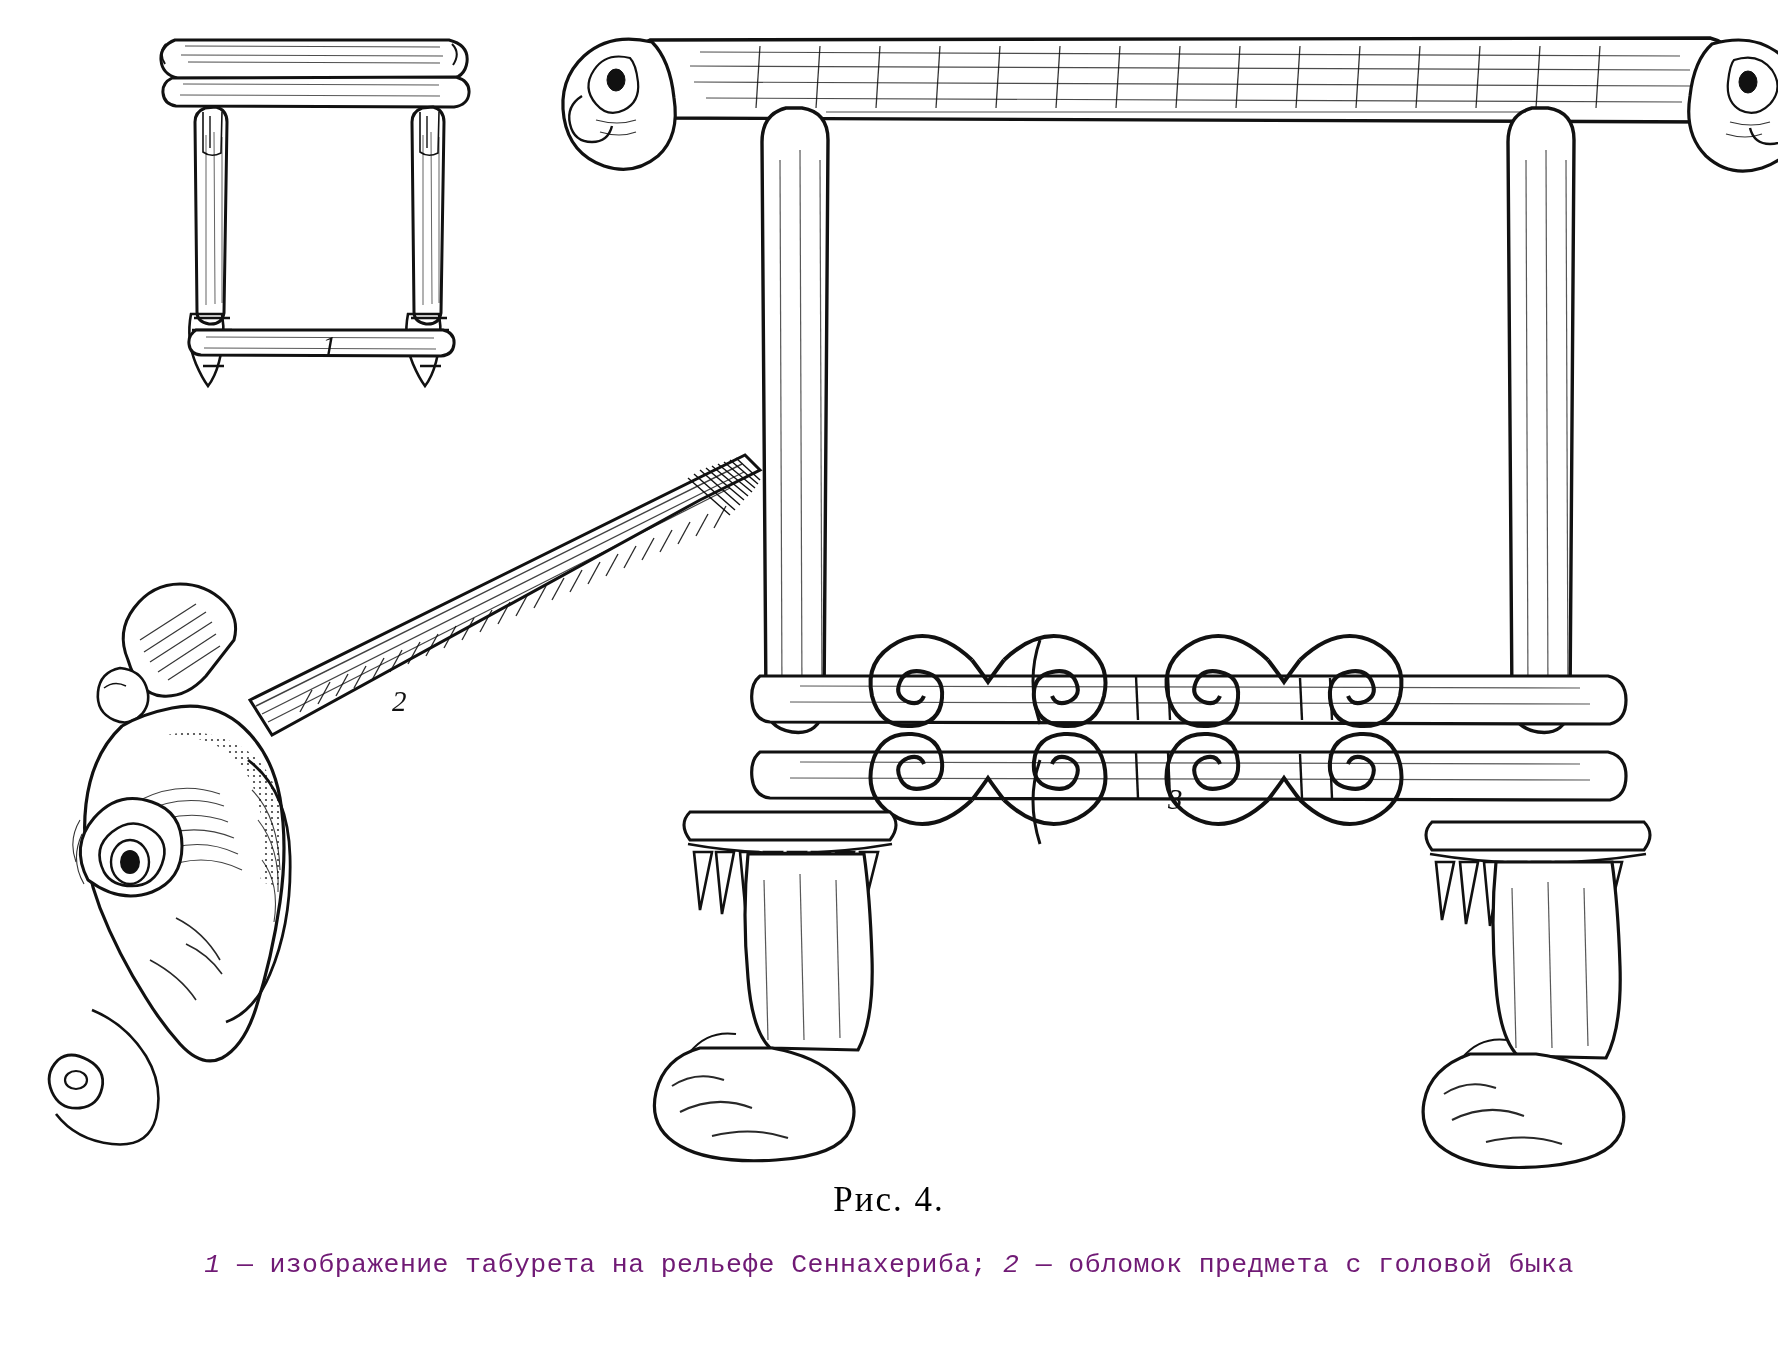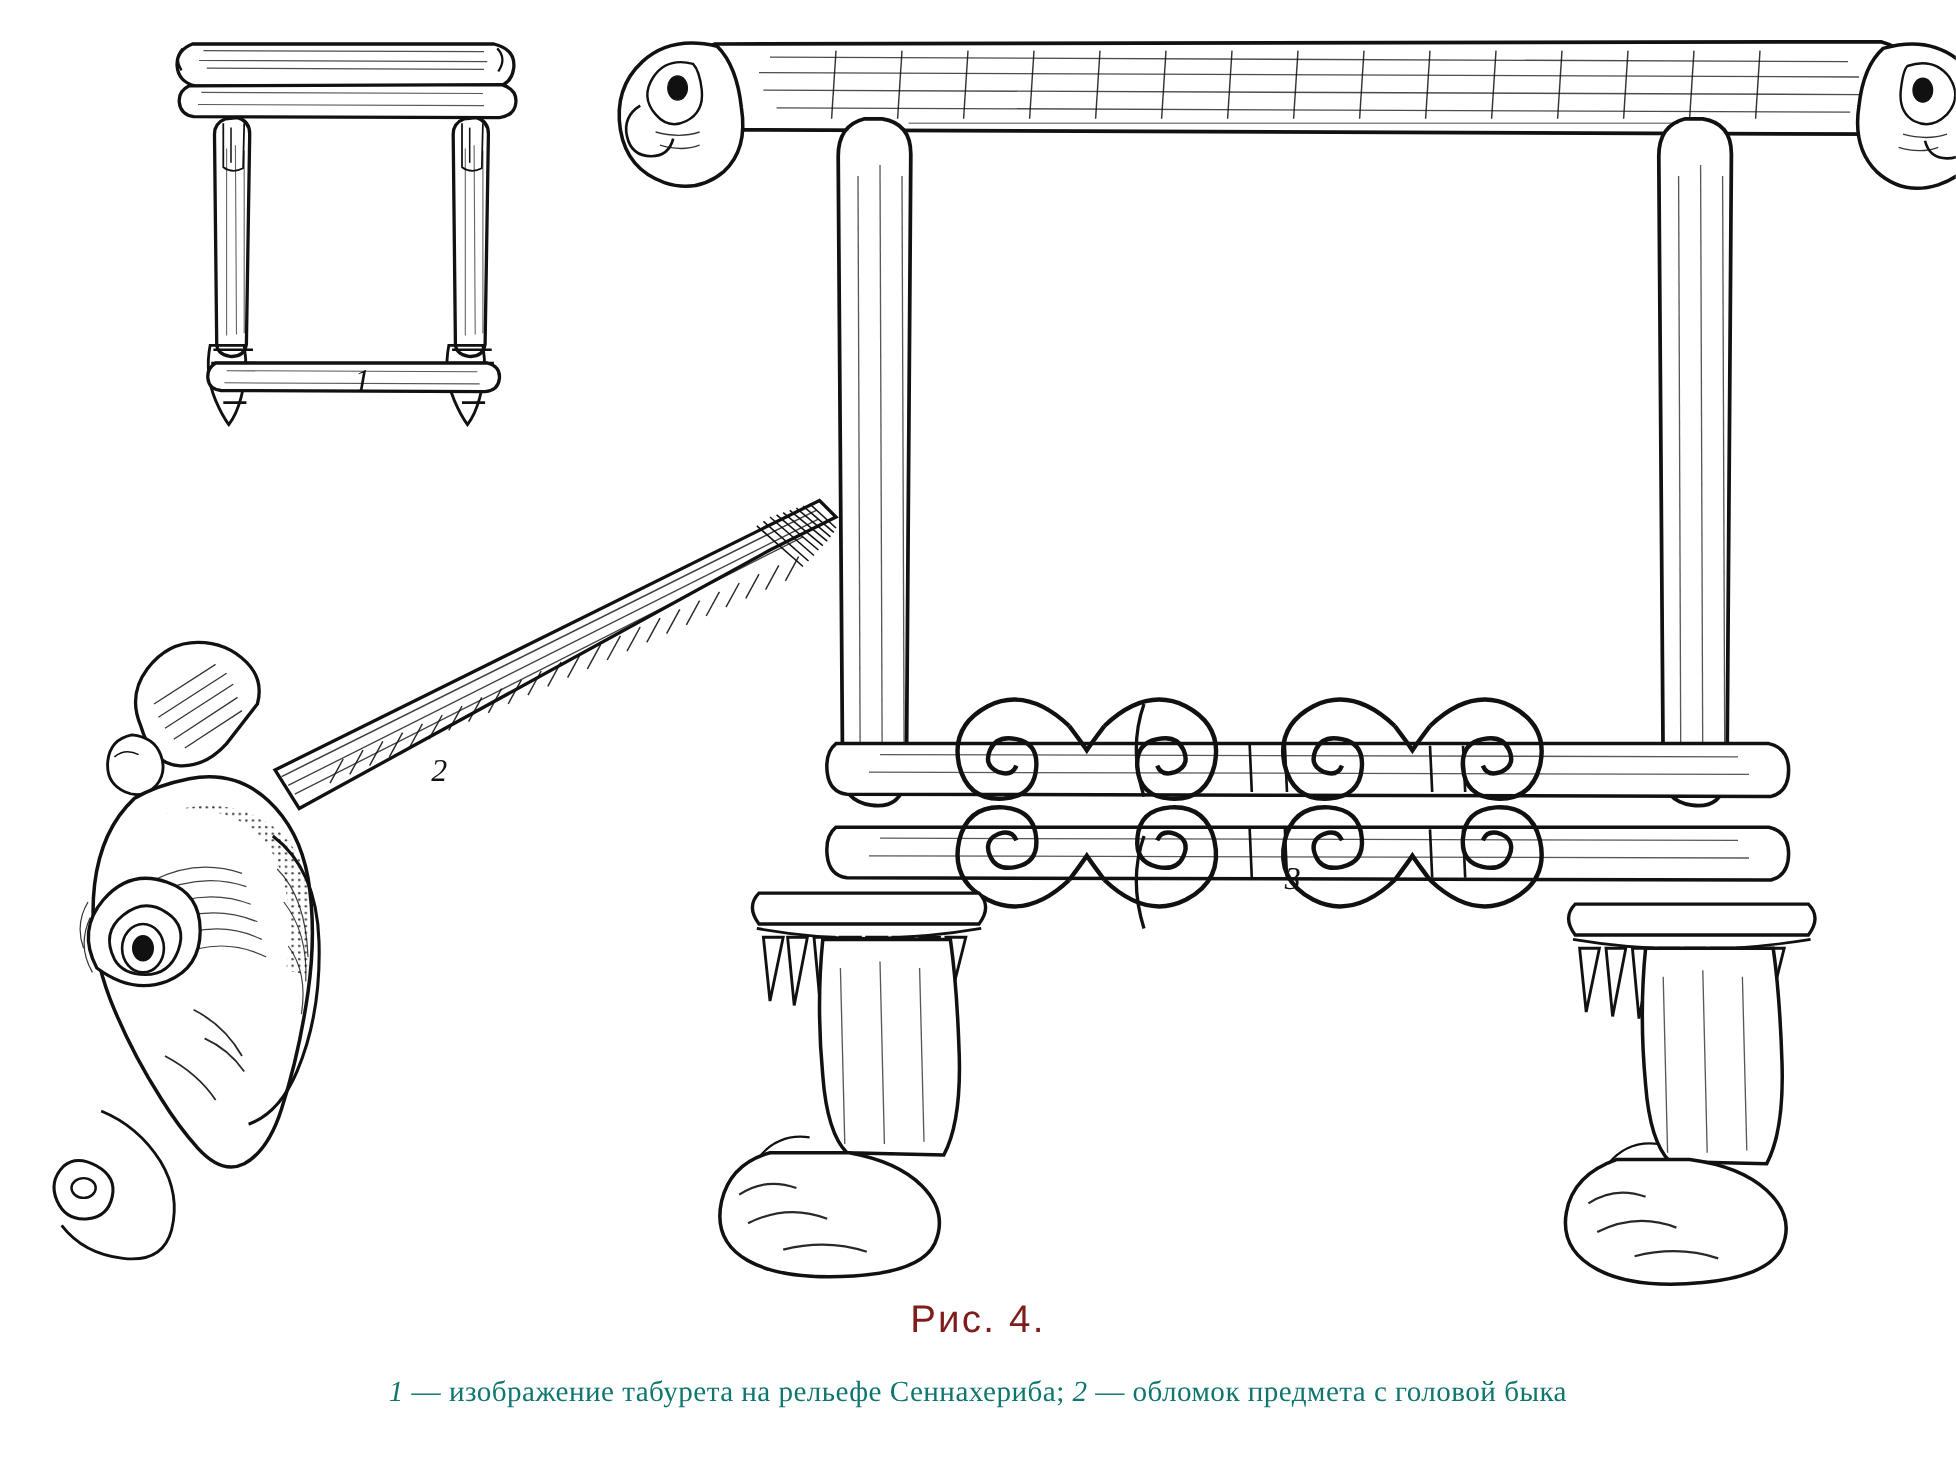--- a/index.html
+++ b/index.html
@@ -54,31 +54,31 @@
   .fig-label.l3 { left: 1168px; top: 783px; }
 
   .caption-block {
     position: absolute;
     left: 0;
     top: 1180px;
     width: 1778px;
     text-align: center;
   }
   .caption-title {
-    font-family: Liberation Sans, sans-serif;
+    font-family: Liberation Serif, serif;
     font-size: 35px;
     letter-spacing: 2px;
     margin: 0 0 26px 0;
-    color: #7f1d1d;
+    color: #000000;
   }
   .caption-text {
-    font-family: Liberation Serif, serif;
+    font-family: Liberation Mono, monospace;
     font-size: 26.5px;
     line-height: 1.45;
-    color: #0f766e;
+    color: #701a75;
     margin: 0 auto;
     width: 1620px;
     letter-spacing: 0.4px;
   }
   .caption-text .num {
     font-style: italic;
   }
   .caption-line { display: block; }
 </style>
 </head>

